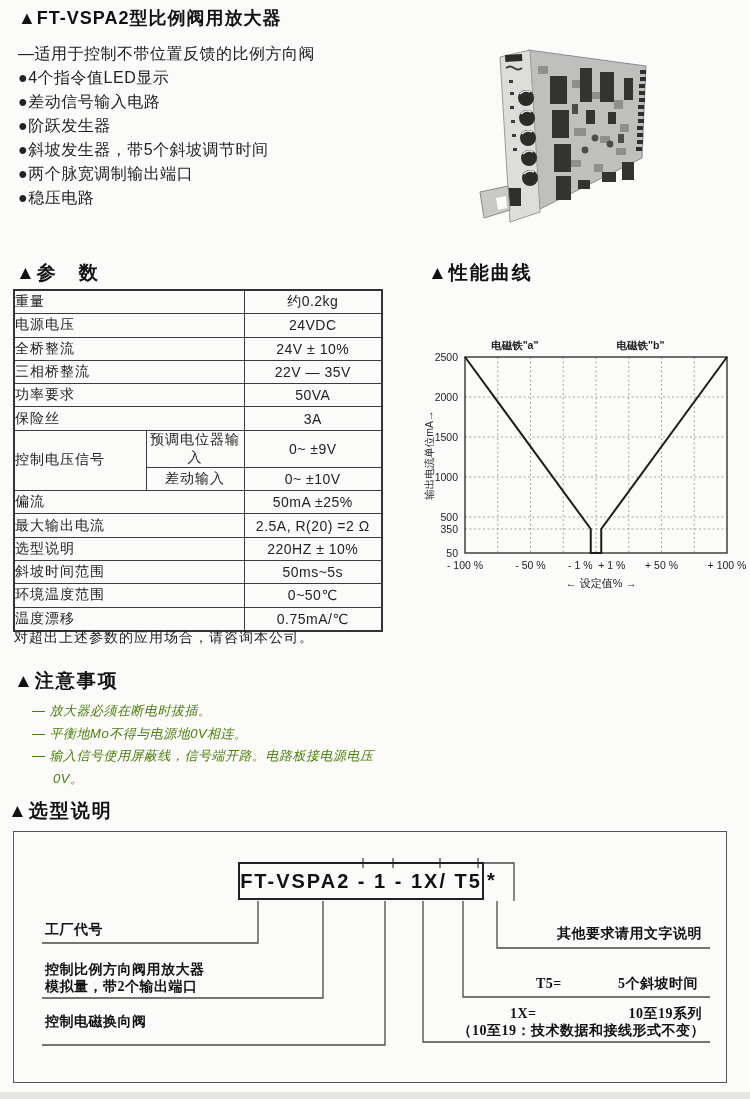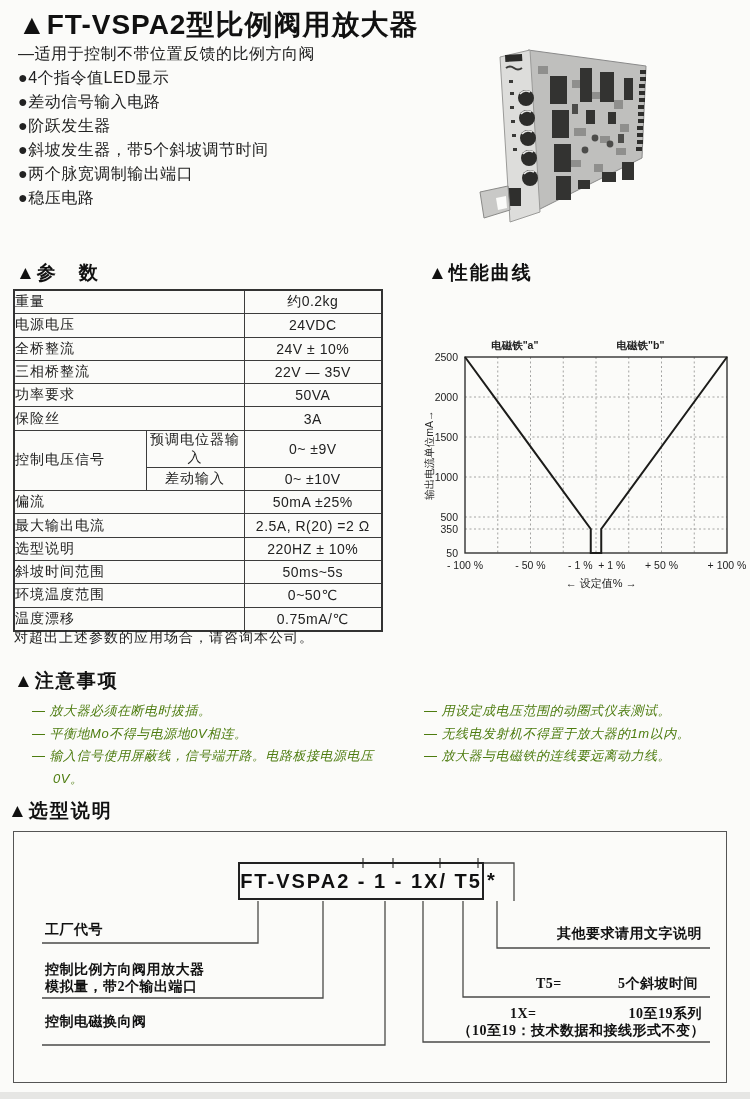--- a/index.html
+++ b/index.html
@@ -3,21 +3,21 @@
 <meta charset="utf-8">
 <style>
   html,body{margin:0;padding:0;}
   body{background:#e9e9e7;}
   #canvas{
     position:relative;width:750px;height:1099px;margin:0 auto;
     background:#fbfbf9;overflow:hidden;
     font-family:"Liberation Sans","DejaVu Sans",sans-serif;color:#1c1c1c;
   }
   .abs{position:absolute;}
-  .h1{font-size:28px;font-weight:bold;letter-spacing:1px;color:#111;}
+  .h1{font-size:18px;font-weight:bold;letter-spacing:1px;color:#111;}
   .h2{font-size:19px;font-weight:bold;letter-spacing:2px;color:#111;}
   .feature{font-size:16px;line-height:24px;color:#222;letter-spacing:0.5px;}
   
   table.params{border-collapse:collapse;table-layout:fixed;width:368px;background:transparent;}
   table.params td{border:1px solid #3c3c3c;font-size:14px;color:#222;height:22.3px;padding:0;}
   table.params{border:2px solid #333;}
   td.lbl{padding-left:10px;letter-spacing:1px;}
   td.sublbl{text-align:center;padding-right:12px;letter-spacing:1px;}
   td.val{text-align:center;letter-spacing:0.5px;}
   .footnote{font-size:14px;color:#222;letter-spacing:1px;}
@@ -247,25 +247,20 @@
       <text x="196.24" y="299" text-anchor="middle" font-size="11" fill="#222">← 设定值% →</text>
       <text x="28" y="167" text-anchor="middle" font-size="10.5" fill="#222" transform="rotate(-90 28 167)">输出电流单位mA→</text>
     </svg>
 
   <div class="abs h2" style="left:14px;top:668px;">▲注意事项</div>
   <div class="abs" style="left:32px;top:700px;width:350px;">
     <div class="note-line">— 放大器必须在断电时拔插。</div>
     <div class="note-line">— 平衡地Mo不得与电源地0V相连。</div>
     <div class="note-line">— 输入信号使用屏蔽线，信号端开路。电路板接电源电压0V。</div>
   </div>
-  <div class="abs" style="left:424px;top:700px;width:322px;">
-    <div class="note-line">— 用设定成电压范围的动圈式仪表测试。</div>
-    <div class="note-line">— 无线电发射机不得置于放大器的1m以内。</div>
-    <div class="note-line">— 放大器与电磁铁的连线要远离动力线。</div>
-  </div>
 
   <div class="abs h2" style="left:8px;top:798px;">▲选型说明</div>
   <div class="abs sel-outer" style="left:13px;top:831px;width:712px;height:250px;"></div>
 
   <svg class="abs" style="left:0;top:0;pointer-events:none;" width="750" height="1099" viewBox="0 0 750 1099">
     <g stroke="#4a4a48" stroke-width="1.3" fill="none">
       <path d="M258,901 L258,943 L42,943"></path>
       <path d="M323,901 L323,998 L42,998"></path>
       <path d="M385,901 L385,1045 L42,1045"></path>
       <path d="M484,863 L514,863 L514,901"></path>

